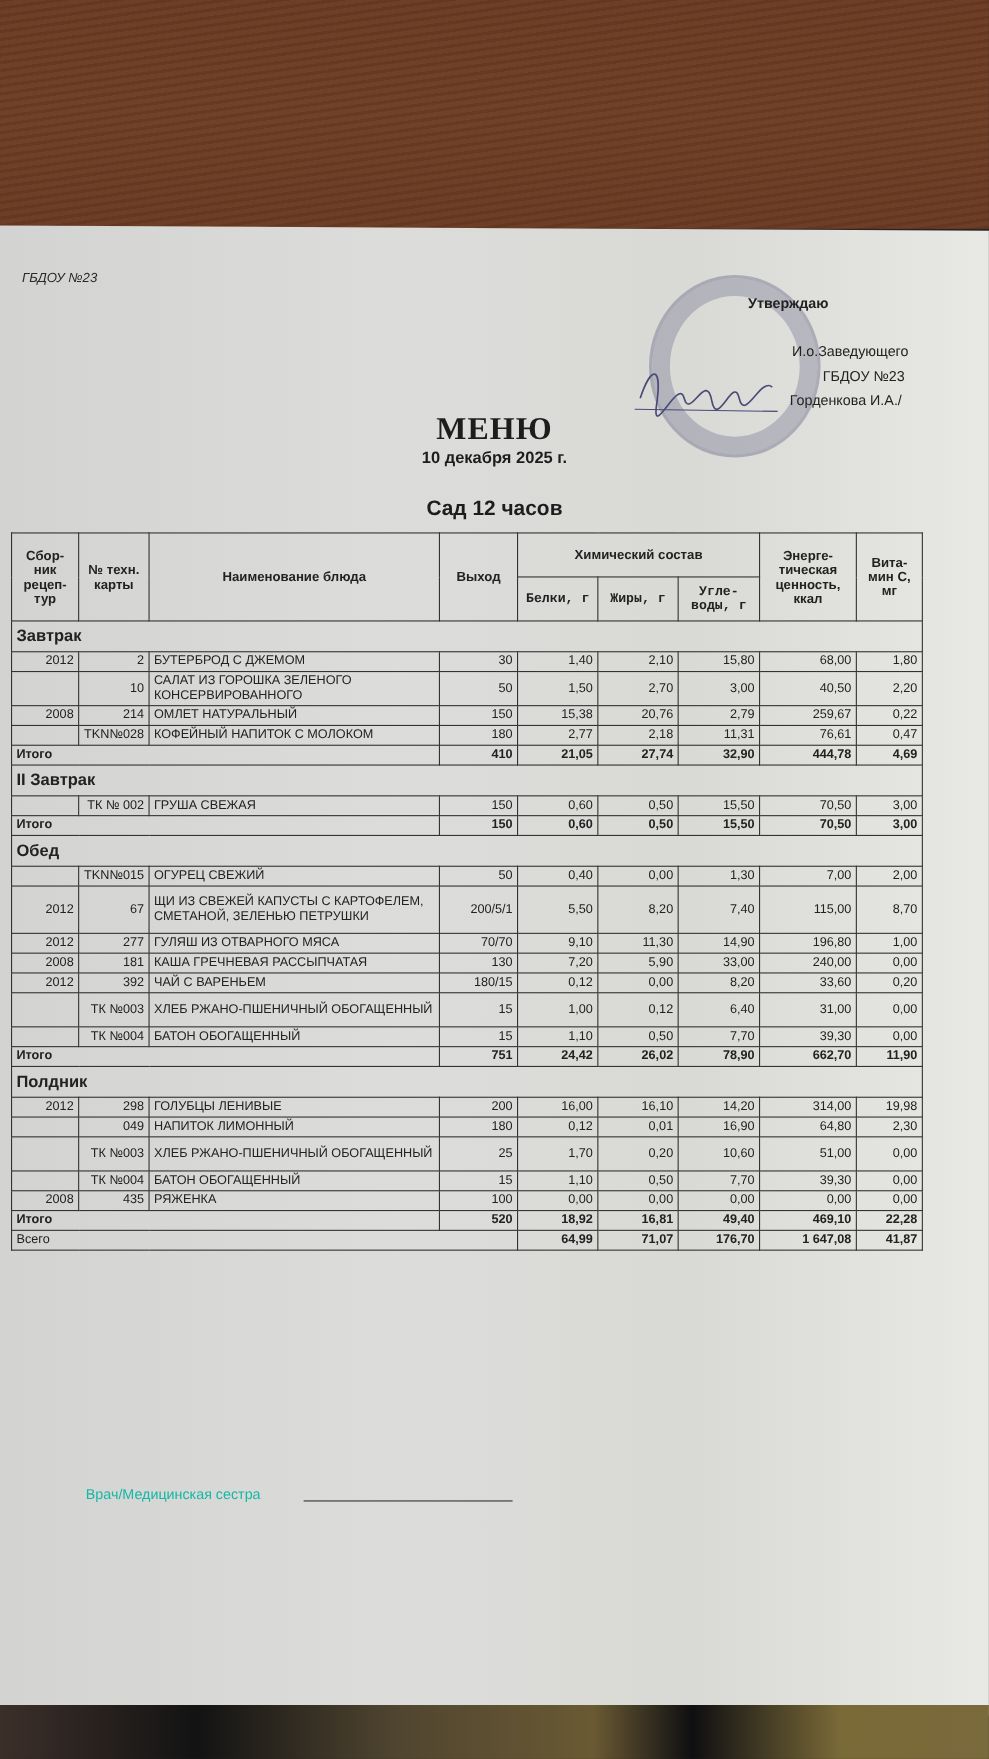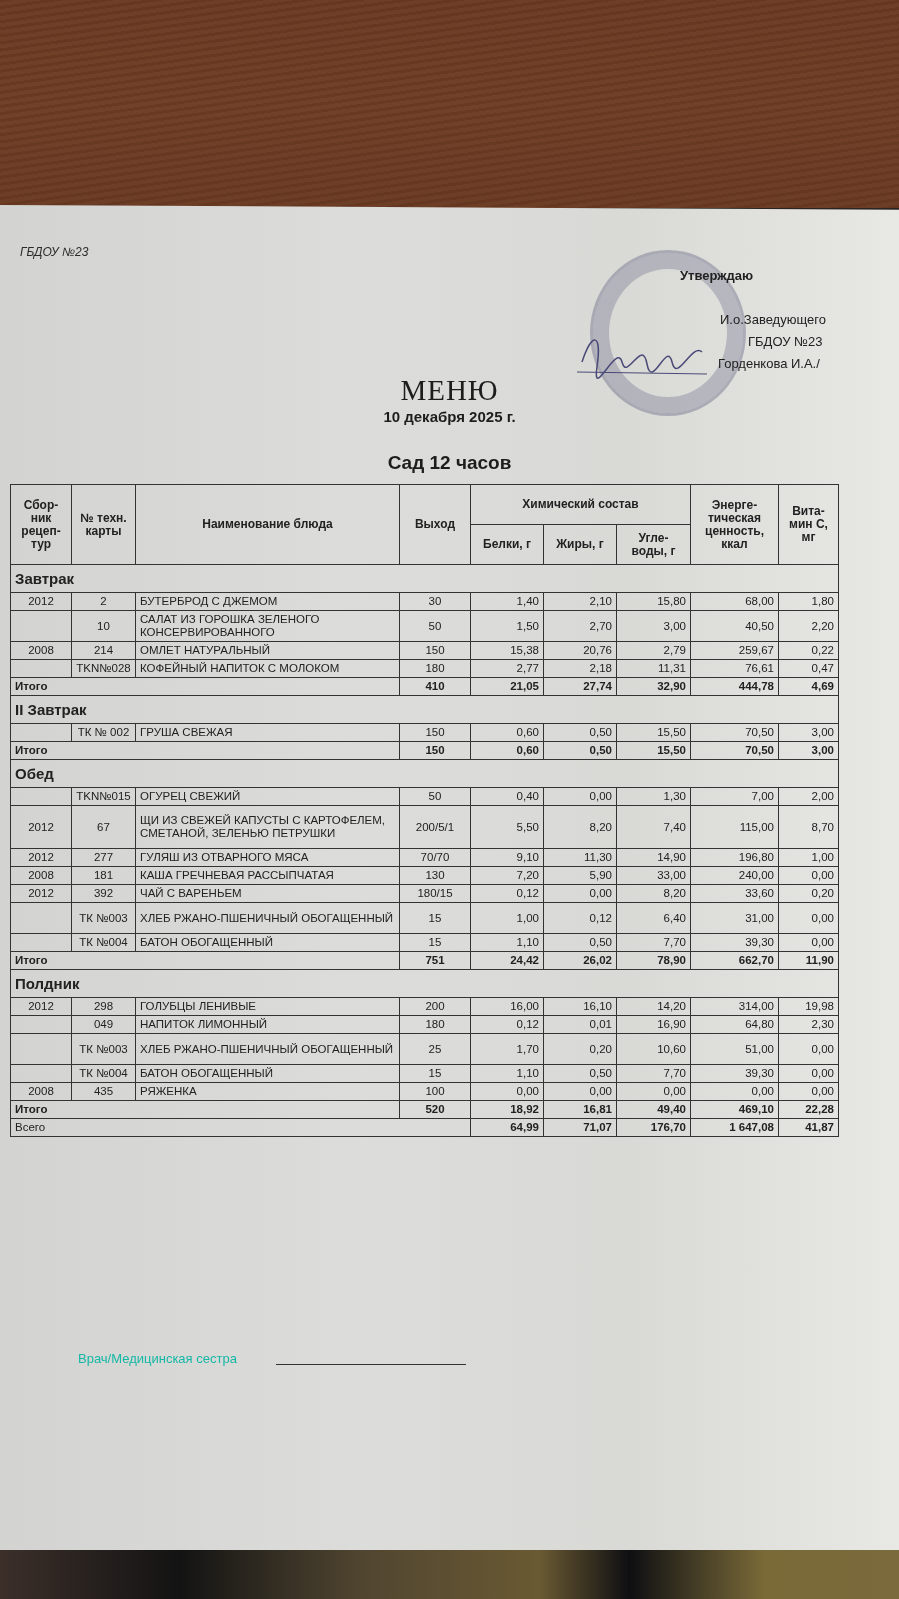--- a/index.html
+++ b/index.html
@@ -35,37 +35,37 @@
   .approve .a-l3 { position: absolute; left: 78px; top: 88px; }
   .stamp {
     position: absolute; left: 590px; top: 250px; width: 150px; height: 160px;
     border-radius: 50%; border: 3px solid rgba(110,110,140,0.45);
     box-shadow: inset 0 0 0 14px rgba(0,0,0,0), inset 0 0 0 16px rgba(110,110,140,0.35);
   }
   .signature {
     position: absolute; left: 572px; top: 322px; width: 140px; height: 60px;
   }
   .title { position: absolute; left: 0; width: 899px; text-align: center; }
-  .t-menu { top: 374px; font-family: "Liberation Serif", serif; font-size: 29px; font-weight: normal; letter-spacing: 1px; }
+  .t-menu { top: 374px; font-family: "Liberation Serif", serif; font-size: 29px; font-weight: bold; letter-spacing: 1px; }
   .t-date { top: 408px; font-size: 15px; font-weight: bold; }
   .t-sub { top: 452px; font-size: 19px; font-weight: bold; }
   table.menu {
     position: absolute; left: 10px; top: 484px; width: 742px;
     border-collapse: collapse; font-size: 11.5px; color: #222;
     table-layout: fixed;
   }
   table.menu td, table.menu th {
     border: 1px solid #333; padding: 1px 4px; line-height: 13px; vertical-align: middle;
   }
   table.menu th { font-weight: bold; text-align: center; font-size: 12px; }
   .h-top th { height: 37px; }
-  .h-bot th { height: 37px; }
+  .h-bot th { height: 37px; font-family: Liberation Mono, monospace; }
   .sec td { font-weight: bold; font-size: 15px; height: 25px; }
   .num { text-align: right; }
-  .ctr { text-align: center; }
+  .ctr { text-align: right; }
   tr.tot td { font-weight: bold; }
   tr.r1 td { height: 15px; }
   tr.r2 td { height: 28px; }
   tr.r3 td { height: 40px; }
   .nurse { position: absolute; left: 78px; top: 1351px; font-size: 13px; color: #14b8a6; }
   .nurse-line { position: absolute; left: 276px; top: 1364px; width: 190px; border-top: 1px solid #333; }
 </style>
 </head>
 <body>
 

